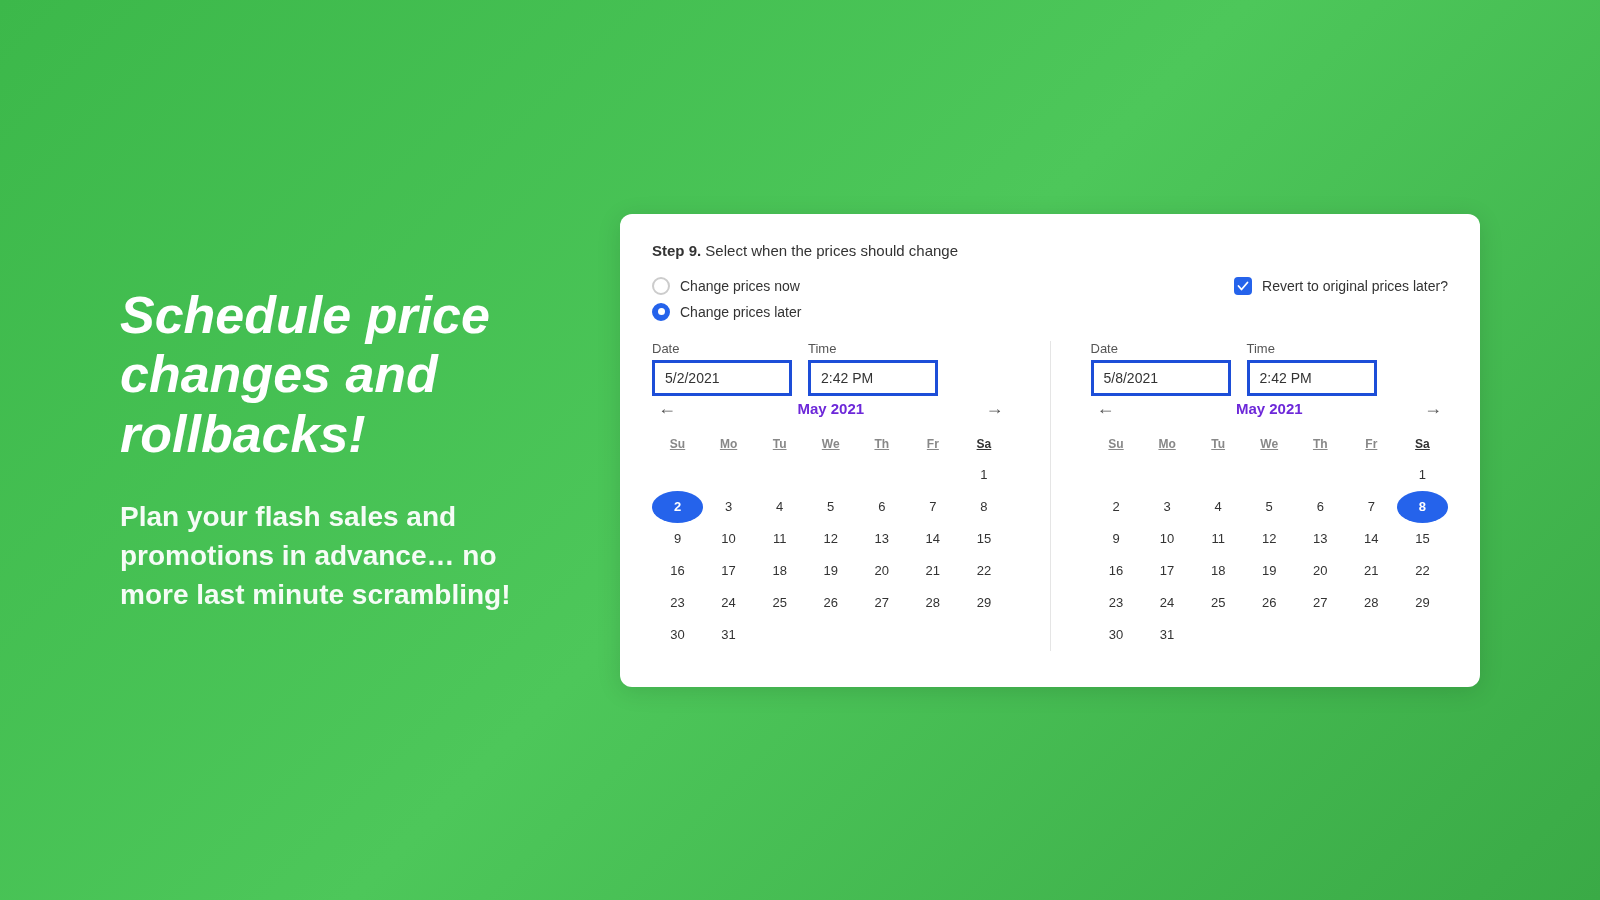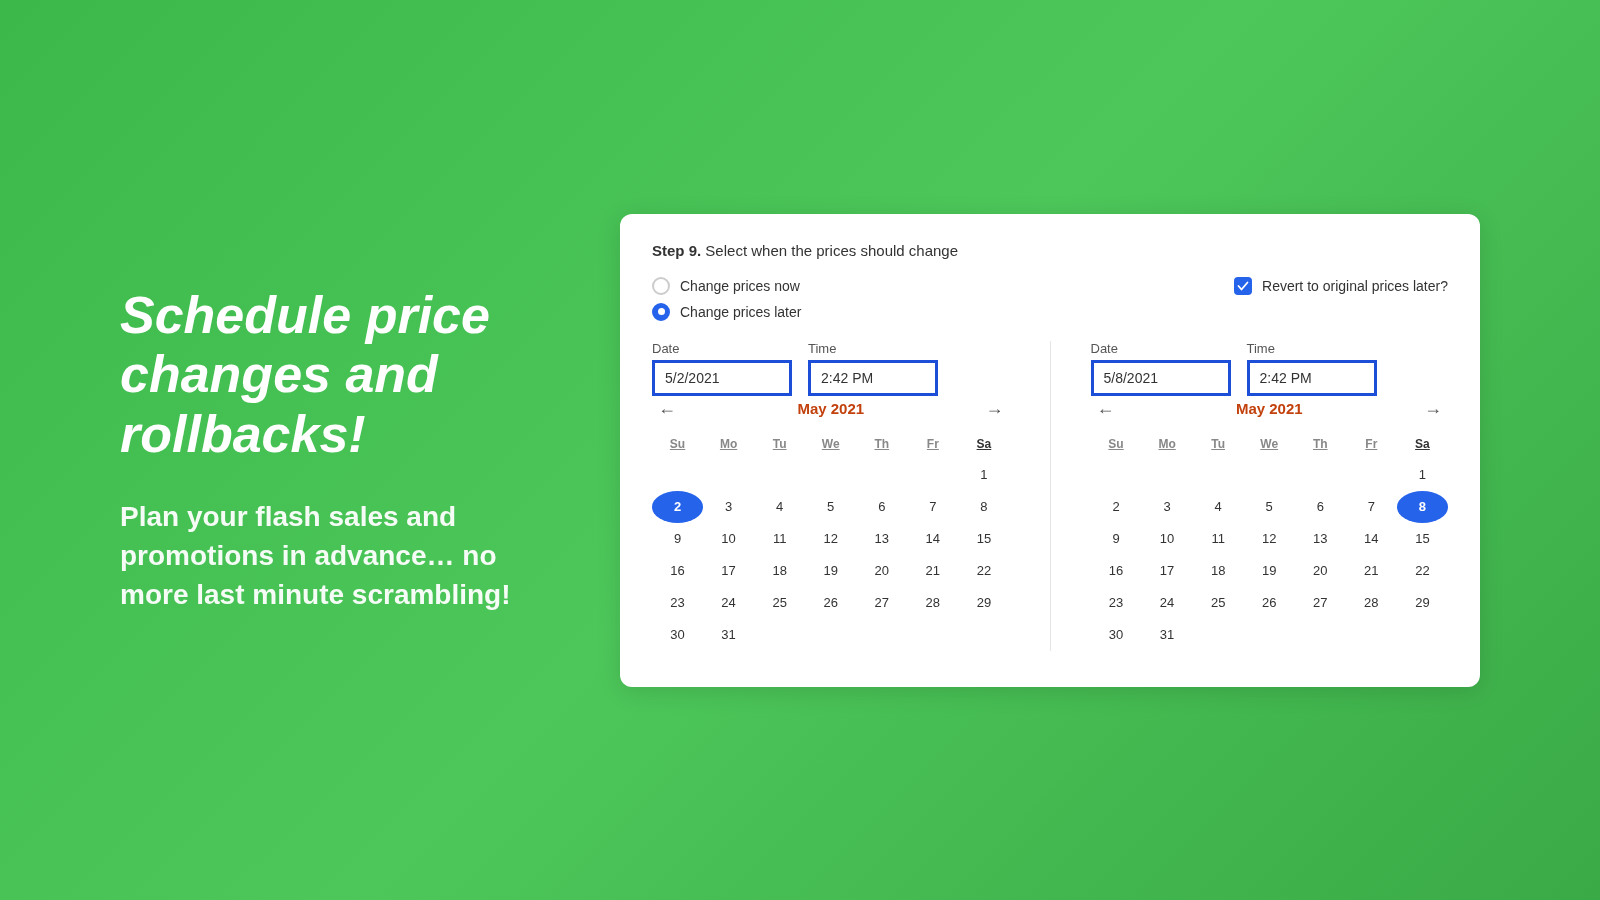--- a/index.html
+++ b/index.html
@@ -159,21 +159,21 @@
       border: none;
       cursor: pointer;
       font-size: 18px;
       color: #555;
       padding: 2px 6px;
       border-radius: 4px;
     }
     .cal-month-label {
       font-size: 15px;
       font-weight: 700;
-      color: #c2410c;
+      color: #6d28d9;
     }
     .cal-grid {
       width: 100%;
       border-collapse: collapse;
     }
     .cal-grid th {
       font-size: 12px;
       color: #888;
       font-weight: 600;
       text-align: center;

